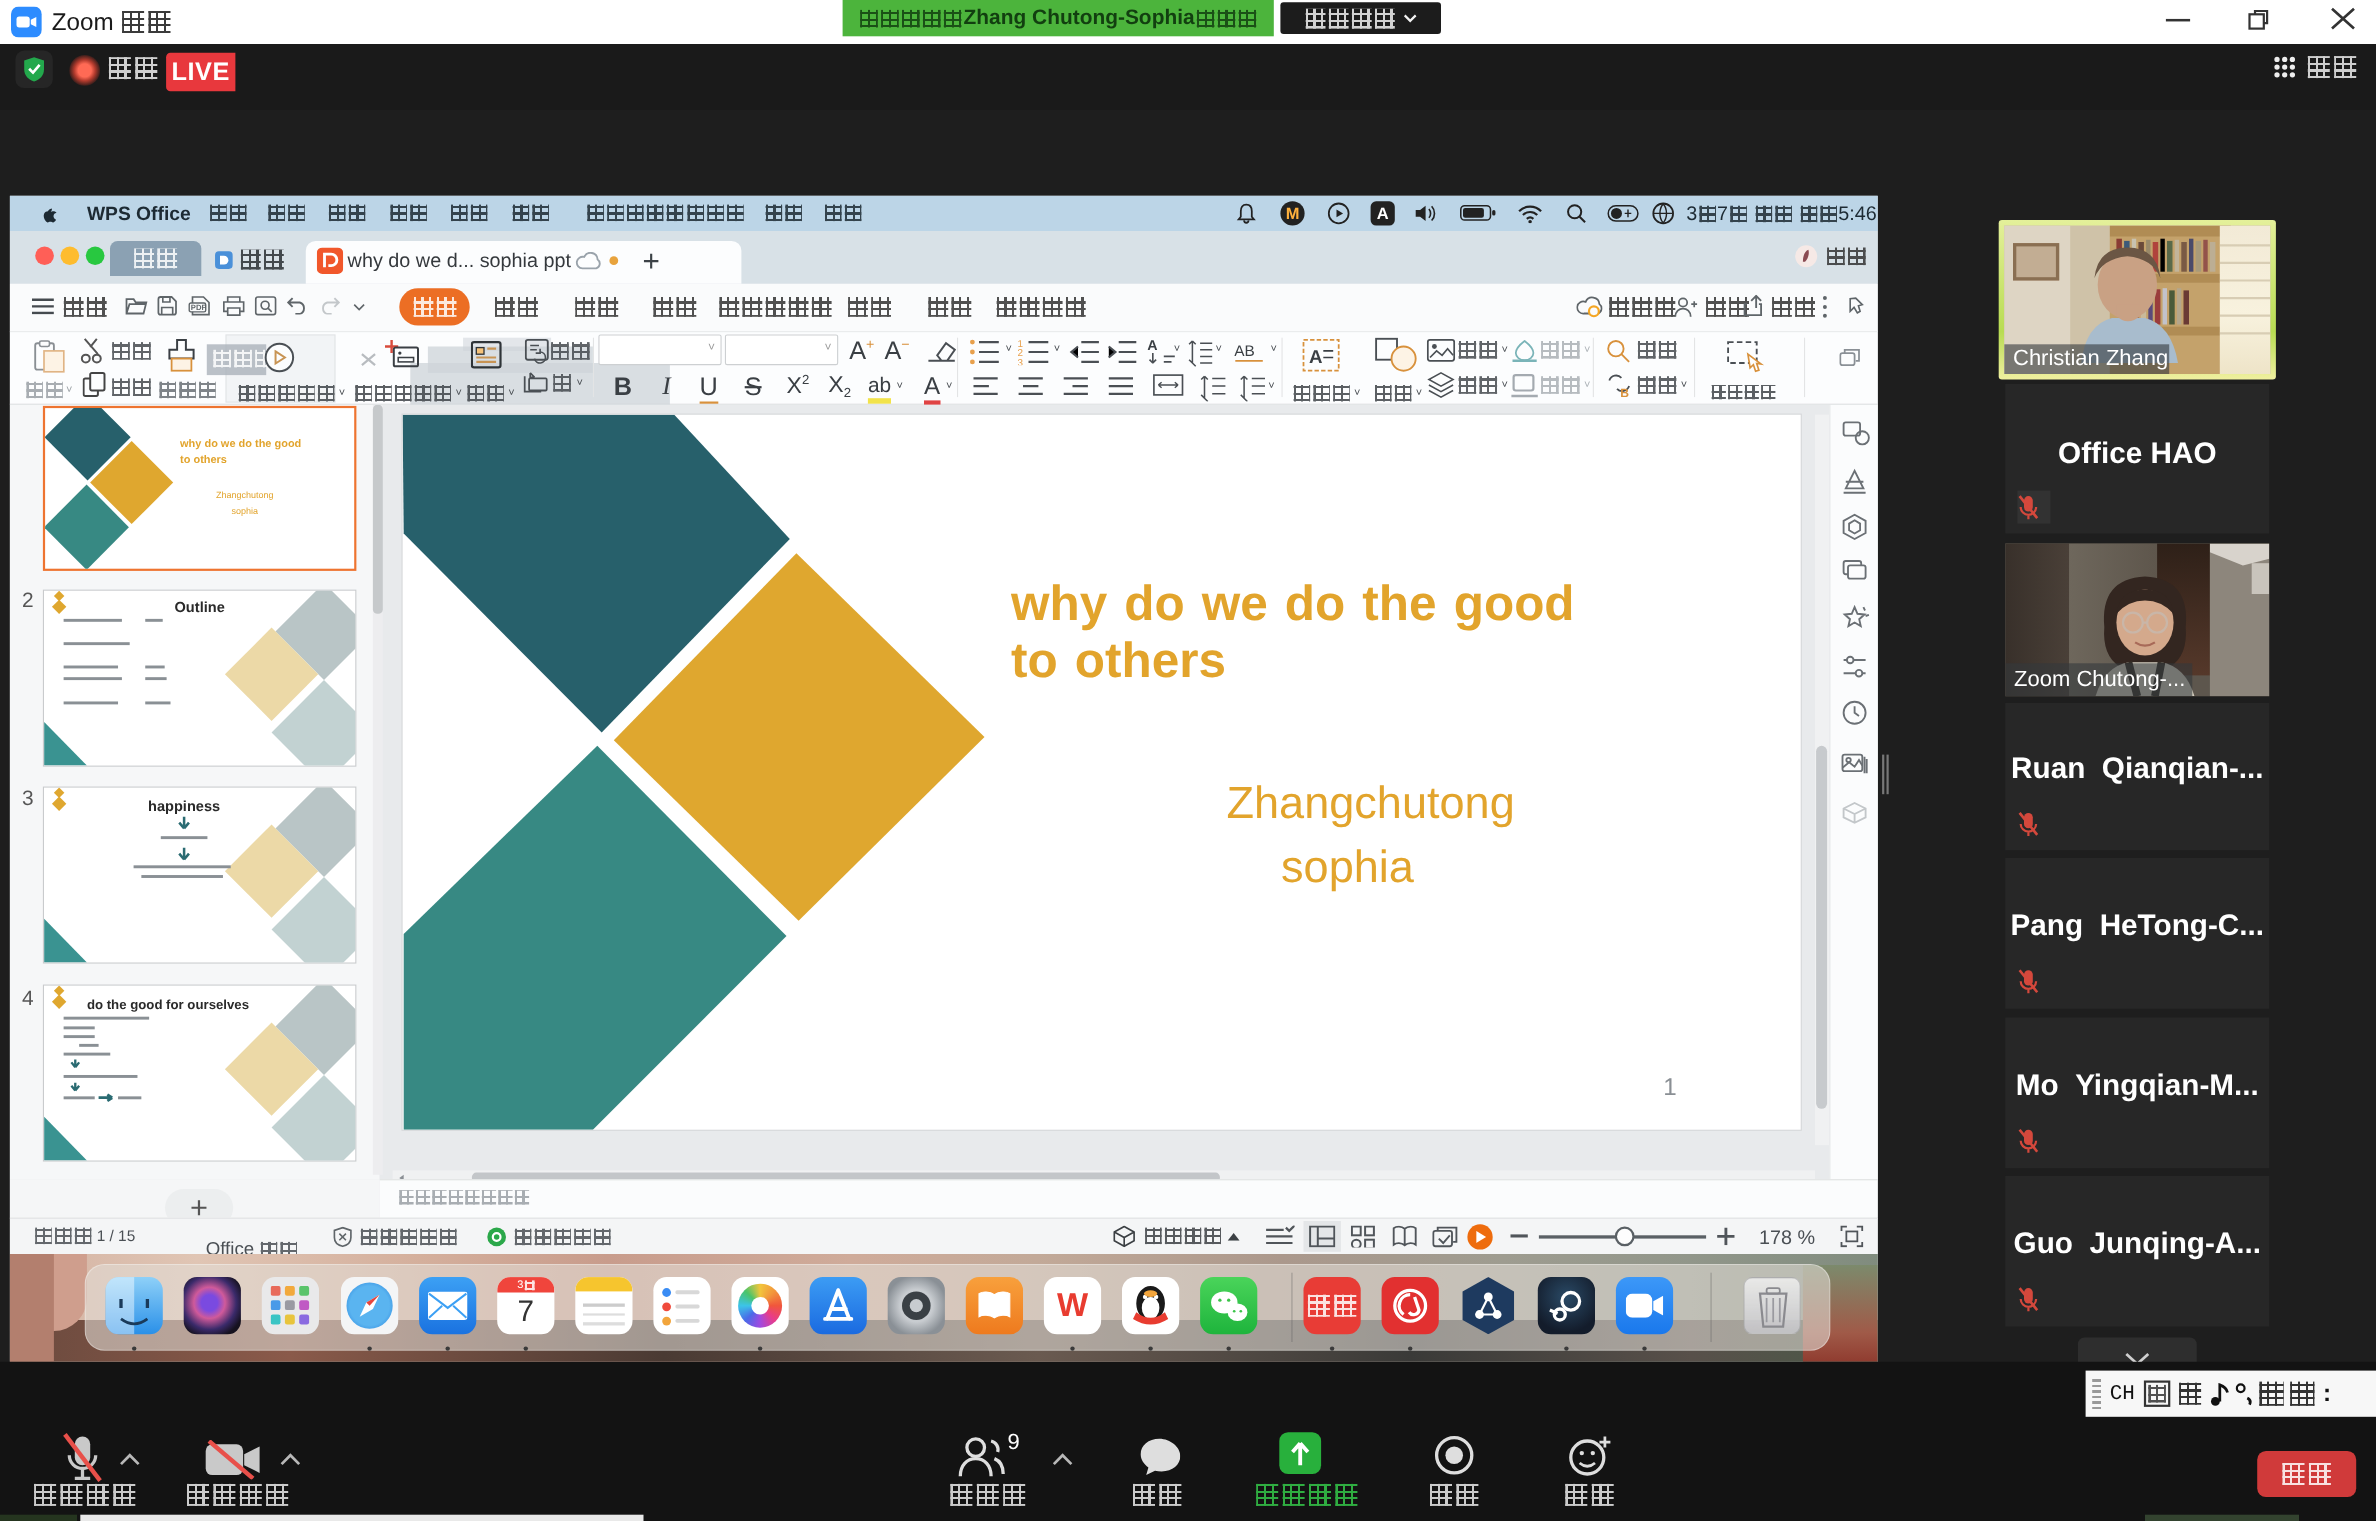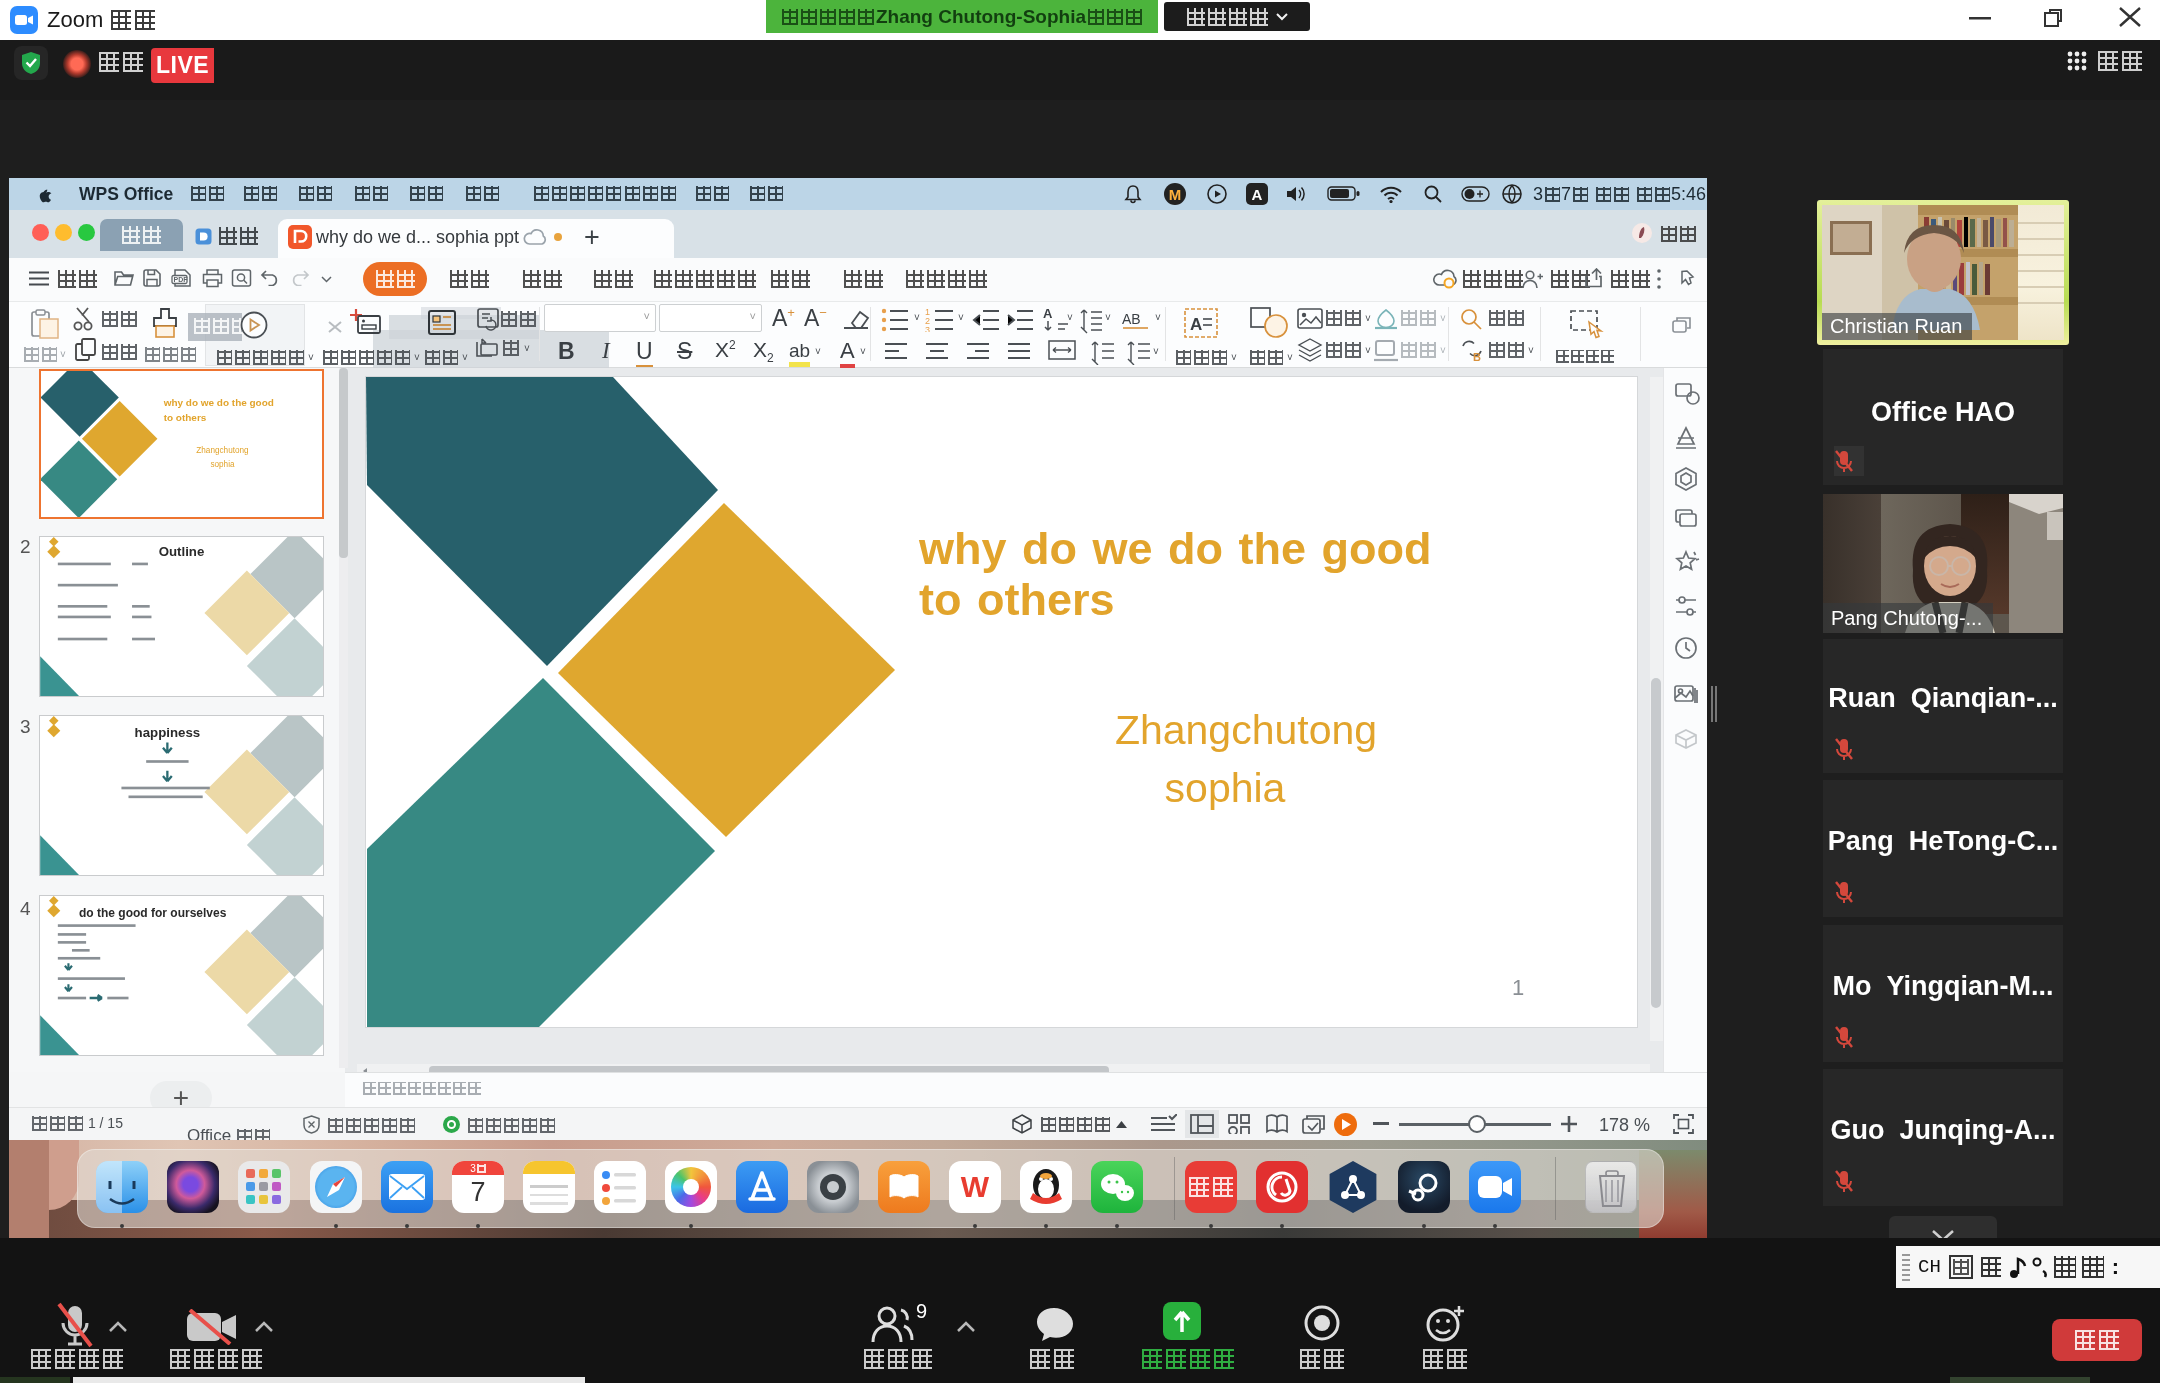--- a/index.html
+++ b/index.html
@@ -1048,21 +1048,21 @@
           <path d="M0 18 h46 M0 34 h46 M0 50 h46 M0 66 h46 M0 82 h46 M0 98 h46"></path>
         </g>
       </svg>
 
     <svg class="a" style="left:40px;top:8px" width="150" height="127">
       <ellipse cx="72" cy="46" rx="27" ry="31" fill="#c9a184"></ellipse>
       <path d="M42 40 Q45 12 72 12 Q99 12 102 40 Q95 22 72 20 Q49 22 42 40Z" fill="#6b5644"></path>
       <path d="M30 117 Q34 82 58 76 L88 76 Q112 82 118 117 Z" fill="#a8bccd"></path>
       <path d="M62 74 Q72 84 84 74 L84 64 H62 Z" fill="#c9a184"></path>
     </svg>
-    <div class="a flex" style="left:0;top:108px;width:150px;height:27px;background:rgba(52,56,60,.6);color:#fff;font-size:20px;padding-left:8px;white-space:nowrap">Christian Ruan</div>
+    <div class="a flex" style="left:0;top:108px;width:150px;height:27px;background:rgba(52,56,60,.6);color:#fff;font-size:20px;padding-left:8px;white-space:nowrap">Christian Zhang</div>
   </div>
 </div>
 
 <div class="a" style="left:1823px;top:349px;width:240px;height:136px;background:#272727">
   <div class="a" style="left:0;top:48px;width:240px;text-align:center;color:#fff;font-weight:bold;font-size:27px">Office HAO</div>
   <div class="a" style="left:11px;top:97px;width:30px;height:30px;background:#323232"></div>
   <svg class="a" style="left:10px;top:100px" width="22" height="24">
       <path d="M11 2 a4 4 0 0 1 4 4 v6 a4 4 0 0 1 -8 0 V6 a4 4 0 0 1 4-4 Z" fill="#d4483c"></path>
       <path d="M4 12 a7 7 0 0 0 14 0 M11 19 v4" stroke="#d4483c" stroke-width="2" fill="none"></path>
       <path d="M3 2 L19 22" stroke="#d4483c" stroke-width="2.4"></path>
@@ -1082,21 +1082,21 @@
     <path d="M28 60 Q24 16 65 14 Q106 16 102 60 Q104 86 88 96 L42 96 Q26 86 28 60 Z" fill="#332620"></path>
     <ellipse cx="65" cy="56" rx="26" ry="30" fill="#d4a98c"></ellipse>
     <path d="M39 48 Q42 26 65 26 Q88 26 91 48 Q80 36 65 36 Q50 36 39 48Z" fill="#332620"></path>
     <circle cx="54" cy="56" r="9" fill="none" stroke="#c9b6a8" stroke-width="2"></circle>
     <circle cx="76" cy="56" r="9" fill="none" stroke="#c9b6a8" stroke-width="2"></circle>
     <path d="M63 56 h4" stroke="#c9b6a8" stroke-width="2"></path>
     <path d="M56 74 q9 6 18 0" stroke="#a86a58" stroke-width="2" fill="none"></path>
     <path d="M20 123 Q28 96 50 92 L80 92 Q102 96 110 123 Z" fill="#d5cfc0"></path>
     <path d="M50 92 L58 123 M80 92 L74 123" stroke="#35302a" stroke-width="7"></path>
   </svg>
-  <div class="a flex" style="left:0;top:109px;width:170px;height:30px;background:rgba(52,56,60,.6);color:#fff;font-size:20px;padding-left:8px;white-space:nowrap">Pang Chutong-...</div>
+  <div class="a flex" style="left:0;top:109px;width:170px;height:30px;background:rgba(52,56,60,.6);color:#fff;font-size:20px;padding-left:8px;white-space:nowrap">Zoom Chutong-...</div>
 </div>
 
 <div class="a" style="left:1823px;top:639px;width:240px;height:134px;background:#272727">
   <div class="a" style="left:0;top:44px;width:240px;text-align:center;color:#fff;font-weight:bold;font-size:27px">Ruan&nbsp;&nbsp;Qianqian-...</div>
   <svg class="a" style="left:10px;top:98px" width="22" height="24">
       <path d="M11 2 a4 4 0 0 1 4 4 v6 a4 4 0 0 1 -8 0 V6 a4 4 0 0 1 4-4 Z" fill="#d4483c"></path>
       <path d="M4 12 a7 7 0 0 0 14 0 M11 19 v4" stroke="#d4483c" stroke-width="2" fill="none"></path>
       <path d="M3 2 L19 22" stroke="#d4483c" stroke-width="2.4"></path>
     </svg>
 </div>

